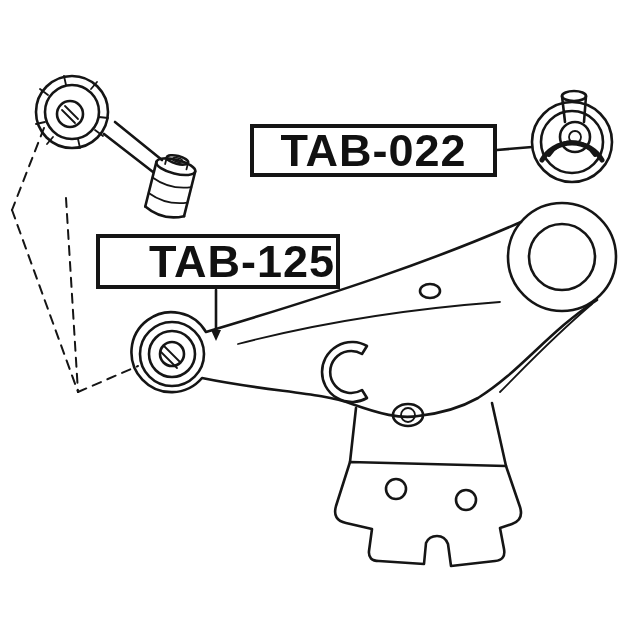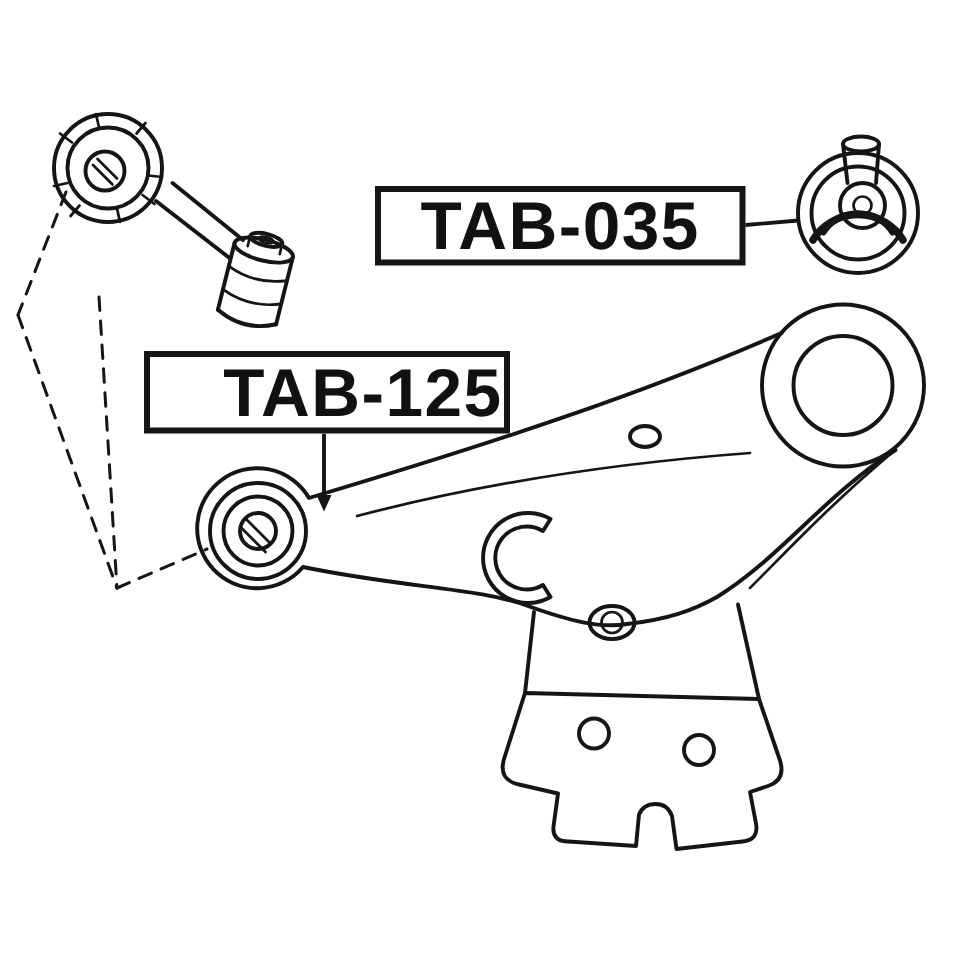--- a/index.html
+++ b/index.html
@@ -150,17 +150,17 @@
                    Q 445 536 448 544 L 451 566 L 495 561 Q 506 560 504 549
                    L 500 528 L 512 524 Q 524 520 520 507 L 506 466 Z"></path>
           <circle cx="396" cy="489" r="10"></circle>
           <circle cx="466" cy="500" r="10"></circle>
         </g>
       </g>
 
     </g>
   </svg>
 
-  <div class="callout callout-tab022">TAB-035</div>
+  <div class="callout callout-tab022">TAB-022</div>
 
   <div class="callout callout-tab125">TAB-125</div>
 
 </div>
 
 </body></html>

